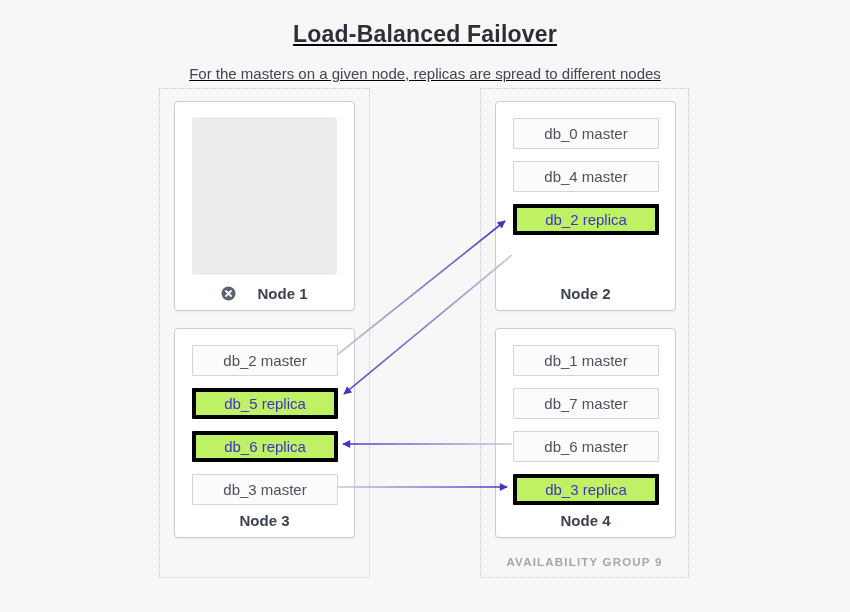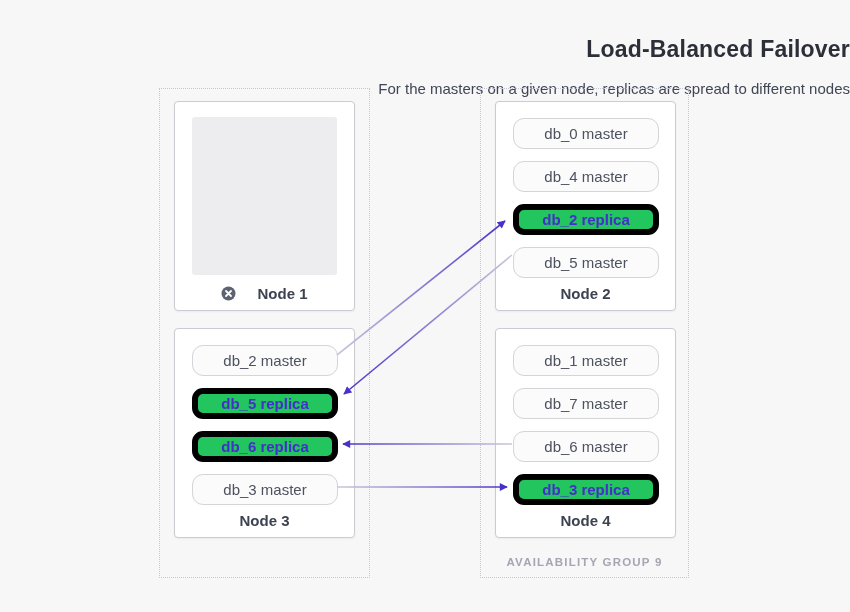--- a/index.html
+++ b/index.html
@@ -10,24 +10,25 @@
   }
   .canvas {
     position: relative;
     width: 850px;
     height: 612px;
     background: #f7f7f8;
     overflow: hidden;
   }
   .header {
     position: absolute;
-    top: 36px;
+    top: 21px;
     left: 0;
     width: 850px;
-    text-align: right;
+    text-align: center;
+    text-decoration: underline;
   }
   .title {
     margin: 0;
     font-size: 23px;
     font-weight: 700;
     color: #2c2f38;
     letter-spacing: 0.2px;
   }
   .subtitle {
     margin: 17px 0 0 0;
@@ -72,33 +73,33 @@
     display: flex;
     flex-direction: column;
     gap: 12px;
   }
   .slot {
     height: 31px;
     box-sizing: border-box;
     display: flex;
     align-items: center;
     justify-content: center;
-    border-radius: 11px;
+    border-radius: 1px;
     font-size: 15px;
   }
   .slot.master {
     background: #fbfbfc;
     border: 1px solid #d4d4d9;
     color: #4d525f;
   }
   .slot.replica {
-    background: #22c55e;
-    border: 6px solid #000000;
+    background: #bef264;
+    border: 4px solid #000000;
     color: #4330ca;
-    font-weight: 700;
+    font-weight: 400;
   }
   .dead-rect {
     position: absolute;
     top: 15px;
     left: 17px;
     width: 145px;
     height: 158px;
     background: #ededef;
     border-radius: 3px;
   }
@@ -162,21 +163,20 @@
   </div>
 
   <div class="group group-2">
     <div class="group-label">AVAILABILITY GROUP 9</div>
 
     <div class="node-card node-top">
       <div class="slots">
         <div class="slot master">db_0 master</div>
         <div class="slot master">db_4 master</div>
         <div class="slot replica">db_2 replica</div>
-        <div class="slot master">db_5 master</div>
       </div>
       <div class="node-label">
         <span>Node 2</span>
       </div>
     </div>
 
     <div class="node-card node-bottom">
       <div class="slots">
         <div class="slot master">db_1 master</div>
         <div class="slot master">db_7 master</div>

